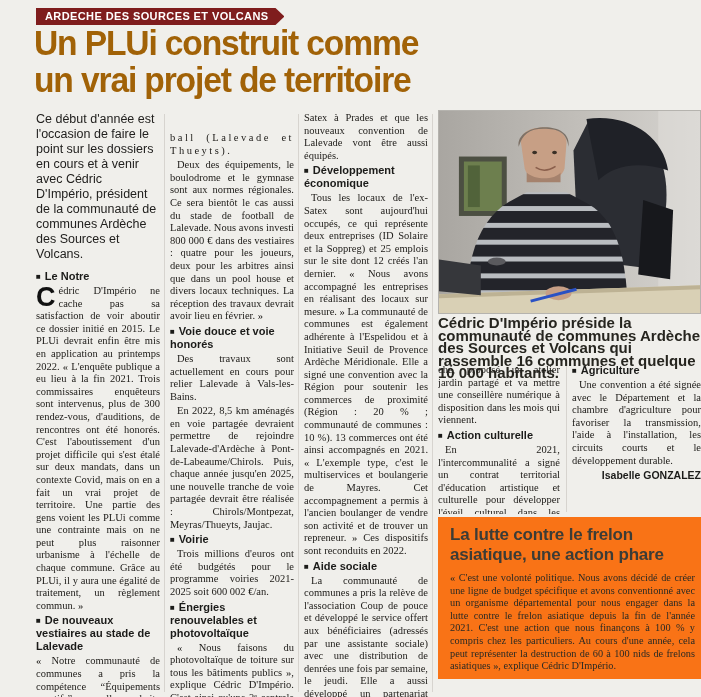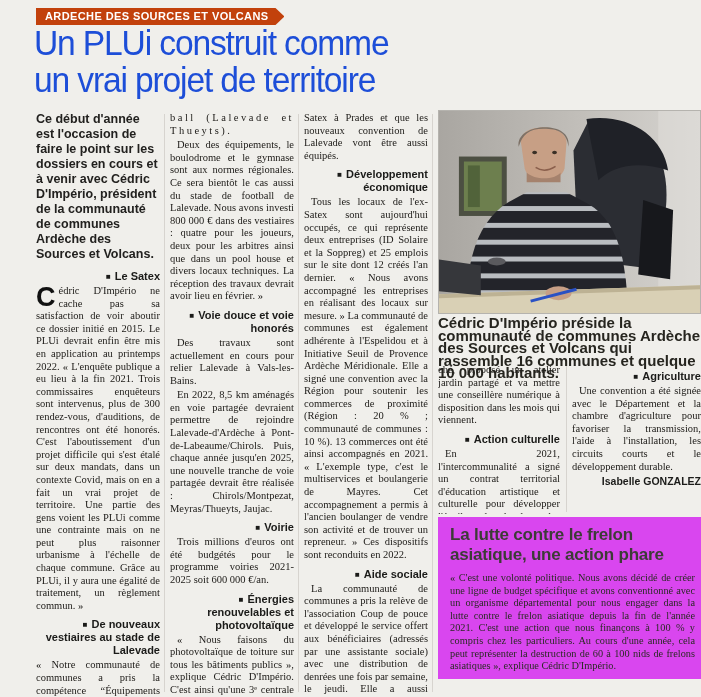--- a/index.html
+++ b/index.html
@@ -1,60 +1,60 @@
 <!DOCTYPE html>
 <html lang="fr"><head>
 <meta charset="utf-8">
 <style>
   html,body{margin:0;padding:0;}
   body{width:701px;height:697px;overflow:hidden;background:#f0efeb;}
   .page{position:relative;width:701px;height:697px;font-family:"Liberation Serif",serif;color:#22201d;}
 
   
-  .kicker{position:absolute;left:36px;top:8px;background:#c2410c;color:#fff;
+  .kicker{position:absolute;left:36px;top:8px;background:#7f1d1d;color:#fff;
     font-family:"Liberation Sans",sans-serif;font-weight:bold;font-size:11px;line-height:17px;
     padding:0 16px 0 9px;letter-spacing:.4px;
     clip-path:polygon(0 0,calc(100% - 9px) 0,100% 50%,calc(100% - 9px) 100%,0 100%);}
 
   
   .headline{position:absolute;left:34px;top:24px;margin:0;font-family:"Liberation Sans",sans-serif;
-    font-weight:normal;color:#1d4ed8;font-size:35px;line-height:37px;letter-spacing:-1.2px;}
+    font-weight:bold;color:#a16207;font-size:35px;line-height:37px;letter-spacing:-1.2px;}
   .headline span{display:block;transform:scaleX(.96);transform-origin:left;}
 
   
   .rule{position:absolute;width:1px;background:#d7d4cf;}
 
   
   .col{position:absolute;top:112px;width:124px;height:585px;overflow:hidden;
     font-size:10.5px;line-height:12.6px;text-align:justify;}
   .col p{margin:0 0 2px;text-indent:7px;}
   .col p.noindent{text-indent:0;}
-  .intro{font-family:"Liberation Sans",sans-serif;font-weight:bold;font-size:12.5px;line-height:15px;
+  .intro{font-family:"Liberation Sans",sans-serif;font-weight:normal;font-size:12.5px;line-height:15px;
     color:#22211f;text-align:left;text-indent:0 !important;margin:0 0 8px !important;}
   .h{font-family:"Liberation Sans",sans-serif;font-weight:bold;font-size:11px;line-height:13px;
-    color:#1b1b19;margin:6px 0 2px;text-align:right;}
+    color:#1b1b19;margin:0 0 2px;text-align:left;}
   .h .b{font-size:8px;vertical-align:1px;margin-right:4px;}
   .dropcap{float:left;font-family:"Liberation Sans",sans-serif;font-weight:bold;font-size:27px;
     line-height:23px;padding:1px 3px 0 0;color:#111;}
   .byline{font-family:"Liberation Sans",sans-serif;font-weight:bold;font-size:10.5px;
     text-align:right;margin-top:3px;color:#1b1b19;}
 
   
   .photo{position:absolute;left:438px;top:110px;width:263px;height:204px;margin:0;
     border:1px solid #b5b3ae;box-sizing:border-box;overflow:hidden;background:#b9b6b1;}
   .photo svg{display:block;width:100%;height:100%;}
   .caption{position:absolute;left:438px;top:317px;width:263px;
     font-family:"Liberation Sans",sans-serif;font-weight:bold;font-size:15px;line-height:12.5px;
     color:#26251f;}
 
   .subcol{top:364px;height:150px;}
 
   
   .greenbox{position:absolute;left:438px;top:517px;width:263px;height:162px;box-sizing:border-box;
-    background:#d946ef;padding:8px 6px 8px 12px;overflow:hidden;}
+    background:#f97316;padding:8px 6px 8px 12px;overflow:hidden;}
   .greenbox h2{margin:0 0 7px;font-family:"Liberation Sans",sans-serif;font-weight:bold;
     font-size:17px;line-height:20px;color:#3c3c36;letter-spacing:-.2px;}
   .greenbox p{margin:0;font-size:10.3px;line-height:12.6px;text-align:justify;color:#2a2a24;}
 </style>
 </head>
 <body>
 
 <div class="page">
 
   <div class="kicker">
@@ -66,34 +66,34 @@
     <span>un vrai projet de territoire</span>
   </h1>
 
   <div class="rule" style="left:164px;top:114px;height:578px;"></div>
   <div class="rule" style="left:298px;top:114px;height:578px;"></div>
   <div class="rule" style="left:432px;top:114px;height:578px;"></div>
   <div class="rule" style="left:566px;top:364px;height:148px;"></div>
 
   <section class="col" style="left:36px;">
     <p class="intro">Ce début d'année est l'occasion de faire le point sur les dossiers en cours et à venir avec Cédric D'Império, président de la communauté de communes Ardèche des Sources et Volcans.</p>
-    <h3 class="h"><span class="b">■</span><span>Le Satex</span></h3>
+    <h3 class="h"><span class="b">■</span><span>Le Notre</span></h3>
     <p class="noindent"><span class="dropcap">C</span><span>édric D'Império ne cache pas sa satisfaction de voir aboutir ce dossier initié en 2015. Le PLUi devrait enfin être mis en application au printemps 2022. « L'enquête publique a eu lieu à la fin 2021. Trois commissaires enquêteurs sont intervenus, plus de 300 rendez-vous, d'auditions, de rencontres ont été honorés. C'est l'aboutissement d'un projet difficile qui s'est étalé sur deux mandats, dans un contexte Covid, mais on en a fait un vrai projet de territoire. Une partie des gens voient les PLUi comme une contrainte mais on ne peut plus raisonner urbanisme à l'échelle de chaque commune. Grâce au PLUi, il y aura une égalité de traitement, un règlement commun. »</span></p>
     <h3 class="h"><span class="b">■</span><span>De nouveaux vestiaires au stade de Lalevade</span></h3>
     <p class="noindent">« Notre communauté de communes a pris la compétence “Équipements sportifs” car elle souhaite développer l'identité sport nature, le sport loisirs et le sport santé. Aujourd'hui, elle est équipée d'une piscine (à Pont-de-Labeaume), d'un boulodrome (à Fabras), d'un gymnase (à Montpezat-sous-Bauzon) et de deux stades de foot-</p>
   </section>
 
   <section class="col" style="left:170px;">
-    <p class="noindent" style="letter-spacing:2.5px;">ball (Lalevade et Thueyts).</p>
+    <p class="noindent" style="letter-spacing:2.5px;margin-top:20px;">ball (Lalevade et Thueyts).</p>
     <p>Deux des équipements, le boulodrome et le gymnase sont aux normes régionales. Ce sera bientôt le cas aussi du stade de football de Lalevade. Nous avons investi 800 000 € dans des vestiaires : quatre pour les joueurs, deux pour les arbitres ainsi que dans un pool house et divers locaux techniques. La réception des travaux devrait avoir lieu en février. »</p>
     <h3 class="h"><span class="b">■</span><span>Voie douce et voie honorés</span></h3>
     <p>Des travaux sont actuellement en cours pour relier Lalevade à Vals-les-Bains.</p>
     <p>En 2022, 8,5 km aménagés en voie partagée devraient permettre de rejoindre Lalevade-d'Ardèche à Pont-de-Labeaume/Chirols. Puis, chaque année jusqu'en 2025, une nouvelle tranche de voie partagée devrait être réalisée : Chirols/Montpezat, Meyras/Thueyts, Jaujac.</p>
     <h3 class="h"><span class="b">■</span><span>Voirie</span></h3>
-    <p>Trois millions d'euros ont été budgétés pour le programme voiries 2021-2025 soit 600 000 €/an.</p>
+    <p>Trois millions d'euros ont été budgétés pour le programme voiries 2021-2025 soit 600 002 €/an.</p>
     <h3 class="h"><span class="b">■</span><span>Énergies renouvelables et photovoltaïque</span></h3>
     <p>« Nous faisons du photovoltaïque de toiture sur tous les bâtiments publics », explique Cédric D'Império. C'est ainsi qu'une 3ᵉ centrale photovoltaïque va voir le jour sur la toiture de l'ex-bâtiment</p>
   </section>
 
   <section class="col" style="left:304px;">
     <p class="noindent">Satex à Prades et que les nouveaux convention de Lalevade vont être aussi équipés.</p>
     <h3 class="h"><span class="b">■</span><span>Développement économique</span></h3>
     <p>Tous les locaux de l'ex-Satex sont aujourd'hui occupés, ce qui représente deux entreprises (ID Solaire et la Soppreg) et 25 emplois sur le site dont 12 créés l'an dernier. « Nous avons accompagné les entreprises en réalisant des locaux sur mesure. » La communauté de communes est également adhérente à l'Espelidou et à Initiative Seuil de Provence Ardèche Méridionale. Elle a signé une convention avec la Région pour soutenir les commerces de proximité (Région : 20 % ; communauté de communes : 10 %). 13 commerces ont été ainsi accompagnés en 2021. « L'exemple type, c'est le multiservices et boulangerie de Mayres. Cet accompagnement a permis à l'ancien boulanger de vendre son activité et de trouver un repreneur. » Ces dispositifs sont reconduits en 2022.</p>
     <h3 class="h"><span class="b">■</span><span>Aide sociale</span></h3>
     <p>La communauté de communes a pris la relève de l'association Coup de pouce et développé le service offert aux bénéficiaires (adressés par une assistante sociale) avec une distribution de denrées une fois par semaine, le jeudi. Elle a aussi développé un partenariat avec un supermar-</p>

